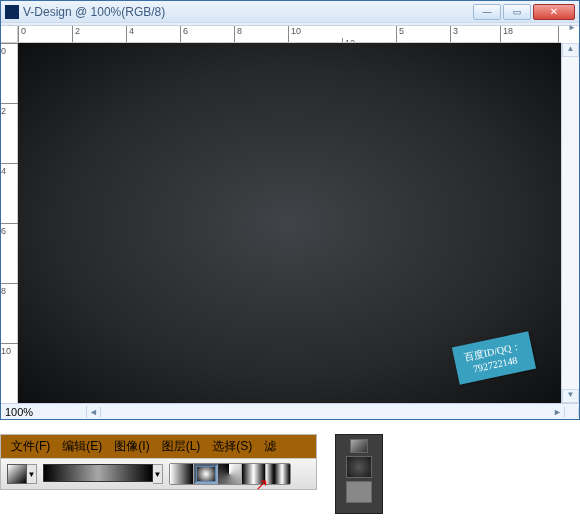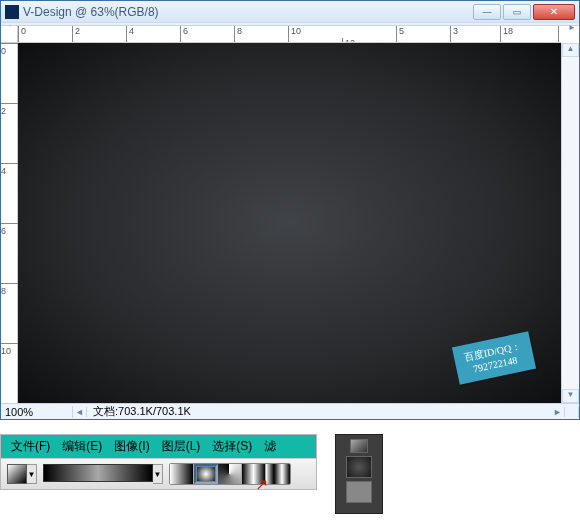--- a/index.html
+++ b/index.html
@@ -27,26 +27,26 @@
 .body-row { display:flex; }
 .ruler-v { width:17px; border-right:1px solid #ccc; background:#fff; position:relative; font-size:9px; color:#555; }
 .ruler-v .tick { position:absolute; left:0; width:17px; border-top:1px solid #888; padding-top:2px; text-align:left; writing-mode:horizontal-tb; }
 .canvas-viewport { flex:1; height:360px; background:#fff; position:relative; overflow:hidden; }
 .canvas { position:absolute; top:0; left:0; right:0; bottom:0; background: radial-gradient(ellipse at 50% 50%, #404347 0%, #26282a 60%, #0d0e10 100%); }
 .stamp { position:absolute; right:28px; bottom:26px; background:#3aa0bf; color:#fff; padding:6px 10px; transform:rotate(-12deg); font-size:10px; line-height:13px; text-align:center; font-family: "KaiTi", serif; white-space:pre; box-shadow:1px 1px 2px rgba(0,0,0,.4); }
 .sb-v { width:18px; background:#e9eff7; border-left:1px solid #c8d4e6; display:flex; flex-direction:column; }
 .sb-arrow { height:14px; text-align:center; font-size:8px; color:#6a839f; background:#edf4fb; border:1px solid #cbd9eb; }
 .sb-track { flex:1; background:#f3f7fc; }
 .footer { display:flex; align-items:center; height:16px; border-top:1px solid #c8d4e6; background:#eef4fb; font-size:11px; }
-.zoom { width:72px; padding-left:4px; border-right:1px solid #c8d4e6; }
+.zoom { width:86px; padding-left:4px; border-right:1px solid #c8d4e6; }
 .footer .arrow { width:14px; text-align:center; font-size:9px; color:#6a839f; border-right:1px solid #c8d4e6; }
 .doc-info { padding:0 6px; }
 .footer .spacer { flex:1; }
 .lower { margin-top:14px; display:flex; gap:18px; align-items:flex-start; }
-.menu-strip { border:1px solid #b8b8b8; background:#14b8a6; }
+.menu-strip { border:1px solid #b8b8b8; background:#a16207; }
 .menubar { display:flex; gap:4px; padding:2px 6px; border-bottom:1px solid #c8c8c8; font-size:12px; }
 .menubar span { padding:1px 4px; }
 .toolbar { display:flex; align-items:center; padding:4px 6px; gap:6px; background:linear-gradient(#f5f5f5,#dedede); }
 .grad-swatch { width:20px; height:20px; border:1px solid #5a5a5a; background:linear-gradient(135deg,#fff,#000); }
 .swatch-arrow { width:10px; height:20px; border:1px solid #999; border-left:none; background:#e6e6e6; font-size:8px; display:flex; align-items:center; justify-content:center; }
 .grad-preview { width:110px; height:18px; border:1px solid #333; background:linear-gradient(90deg,#000,#a8a8a8,#000); }
 .grad-types { display:flex; border:1px solid #888; border-radius:2px; overflow:hidden; }
 .grad-type { width:24px; height:20px; border-right:1px solid #aaa; }
 .grad-type:last-child { border-right:none; }
 .gt0 { background:linear-gradient(90deg,#fff,#000); }
@@ -62,21 +62,21 @@
 .watermark { position:absolute; right:6px; bottom:-14px; font-size:11px; color:#666; font-family: "Microsoft YaHei", serif; }
 .page { position:relative; width:580px; }
 </style>
 </head>
 <body>
 <div class="page">
 
 <div class="window">
   <div class="titlebar">
     <span class="icon-app"></span>
-    <span class="title">V-Design @ 63%(RGB/8)</span>
+    <span class="title">V-Design @ 100%(RGB/8)</span>
     <div class="win-btns">
       <div class="win-btn min-btn"></div>
       <div class="win-btn max-btn"></div>
       <div class="win-btn close-btn"></div>
     </div>
   </div>
 
   <div class="workspace">
     <div class="top-scroll-stub">
       <span class="arrow">◄</span>
@@ -120,21 +120,20 @@
       <div class="sb-v">
         <div class="sb-arrow">▲</div>
         <div class="sb-track"></div>
         <div class="sb-arrow">▼</div>
       </div>
     </div>
 
     <div class="footer">
       <div class="zoom">100%</div>
       <div class="arrow">◄</div>
-      <div class="doc-info">文档:703.1K/703.1K</div>
       <div class="spacer"></div>
       <div class="arrow">►</div>
       <div class="arrow">&nbsp;</div>
     </div>
   </div>
 </div>
 
 <div class="lower">
   <div class="menu-strip">
     <div class="menubar" id="menubar">

